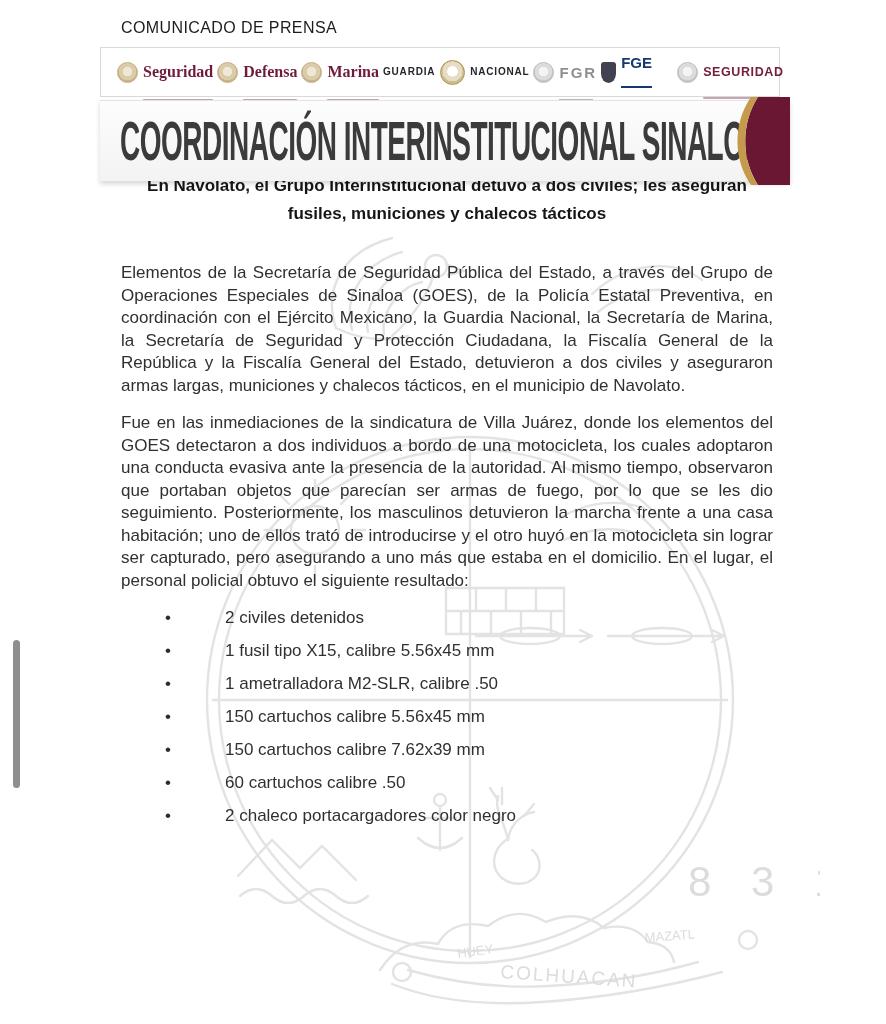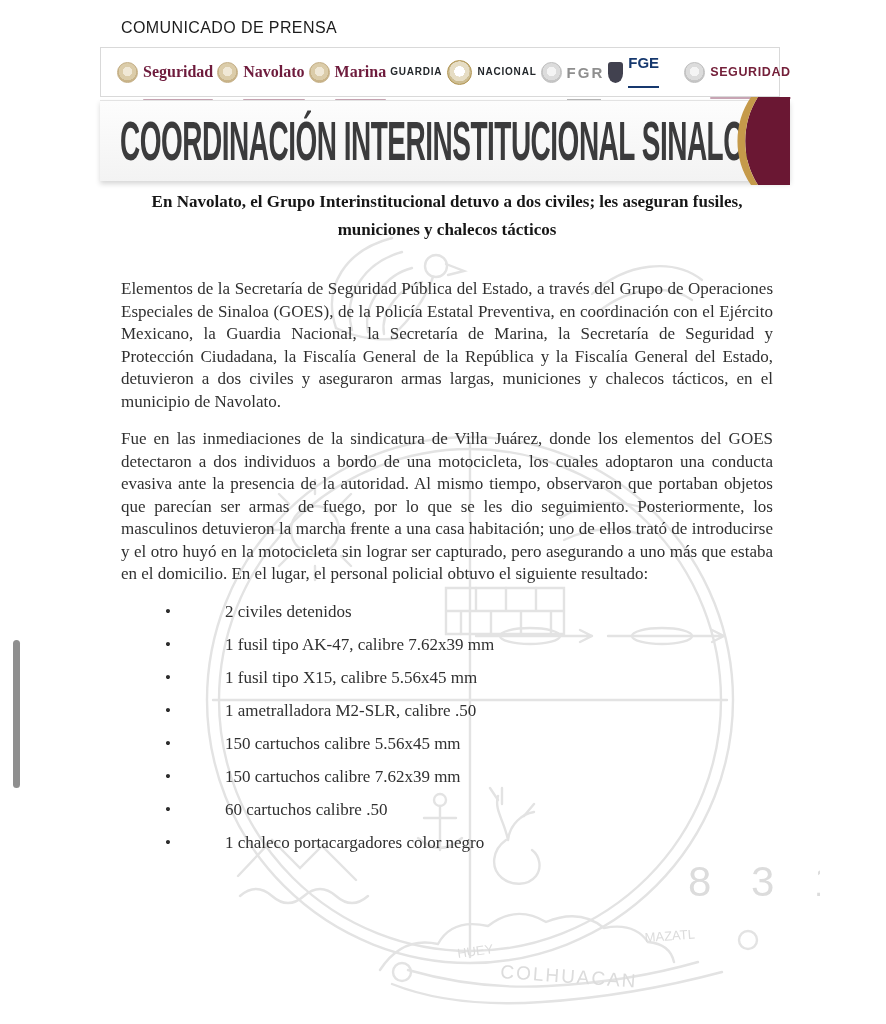--- a/index.html
+++ b/index.html
@@ -48,21 +48,21 @@
     box-shadow:0 3px 5px rgba(0,0,0,.16);
     display:flex;align-items:center;
   }
   .banner-title{
     display:inline-block;white-space:nowrap;margin-left:20px;
     font-weight:bold;font-size:56px;letter-spacing:-1px;color:#3b3b3c;
     transform:scaleX(.5);transform-origin:left center;line-height:1;
   }
   .banner-ornament{position:absolute;right:0;top:-7px;width:62px;height:94px;}
   
-  .content{position:absolute;left:121px;top:188px;width:652px;z-index:2;font-family:Liberation Serif, serif;}
+  .content{position:absolute;left:121px;top:172px;width:652px;z-index:2;}
   .headline{
     margin:0 0 34px;font-size:17px;line-height:28px;font-weight:bold;
     color:#161616;text-align:center;padding:0 2px;
   }
   .content p{margin:8px 0 15px;font-size:17px;line-height:22.5px;color:#303030;text-align:justify;}
   .seizure-list{list-style:none;margin:8px 0 0;padding:0;}
   .seizure-list li{
     position:relative;padding-left:104px;margin-bottom:11px;
     font-size:17px;line-height:22px;color:#303030;
   }
@@ -87,21 +87,21 @@
   <div class="logo">
     <span class="seal"></span>
     <span class="wordcol">
       <span class="wordmark-serif">Seguridad</span>
       <span class="sub-line"></span>
     </span>
   </div>
   <div class="logo">
     <span class="seal"></span>
     <span class="wordcol">
-      <span class="wordmark-serif">Navolato</span>
+      <span class="wordmark-serif">Defensa</span>
       <span class="sub-line"></span>
     </span>
   </div>
   <div class="logo">
     <span class="seal"></span>
     <span class="wordcol">
       <span class="wordmark-serif">Marina</span>
       <span class="sub-line"></span>
     </span>
   </div>
@@ -207,23 +207,22 @@
     <text x="360" y="750" font-size="19" letter-spacing="2" transform="rotate(4 360 750)">COLHUACAN</text>
   </g>
 </svg>
 
 <div class="content">
   <h2 class="headline">En Navolato, el Grupo Interinstitucional detuvo a dos civiles; les aseguran fusiles, municiones y chalecos tácticos</h2>
   <p>Elementos de la Secretaría de Seguridad Pública del Estado, a través del Grupo de Operaciones Especiales de Sinaloa (GOES), de la Policía Estatal Preventiva, en coordinación con el Ejército Mexicano, la Guardia Nacional, la Secretaría de Marina, la Secretaría de Seguridad y Protección Ciudadana, la Fiscalía General de la República y la Fiscalía General del Estado, detuvieron a dos civiles y aseguraron armas largas, municiones y chalecos tácticos, en el municipio de Navolato.</p>
   <p>Fue en las inmediaciones de la sindicatura de Villa Juárez, donde los elementos del GOES detectaron a dos individuos a bordo de una motocicleta, los cuales adoptaron una conducta evasiva ante la presencia de la autoridad. Al mismo tiempo, observaron que portaban objetos que parecían ser armas de fuego, por lo que se les dio seguimiento. Posteriormente, los masculinos detuvieron la marcha frente a una casa habitación; uno de ellos trató de introducirse y el otro huyó en la motocicleta sin lograr ser capturado, pero asegurando a uno más que estaba en el domicilio. En el lugar, el personal policial obtuvo el siguiente resultado:</p>
   <ul class="seizure-list">
     <li><span>2 civiles detenidos</span></li>
-    <li><span>1 fusil tipo AK-47, calibre 7.62x39 mm</span></li>
     <li><span>1 fusil tipo X15, calibre 5.56x45 mm</span></li>
     <li><span>1 ametralladora M2-SLR, calibre .50</span></li>
     <li><span>150 cartuchos calibre 5.56x45 mm</span></li>
     <li><span>150 cartuchos calibre 7.62x39 mm</span></li>
     <li><span>60 cartuchos calibre .50</span></li>
-    <li><span>1 chaleco portacargadores color negro</span></li>
+    <li><span>2 chaleco portacargadores color negro</span></li>
   </ul>
 </div>
 
 <div class="scroll-thumb"></div>
 
 </body></html>

